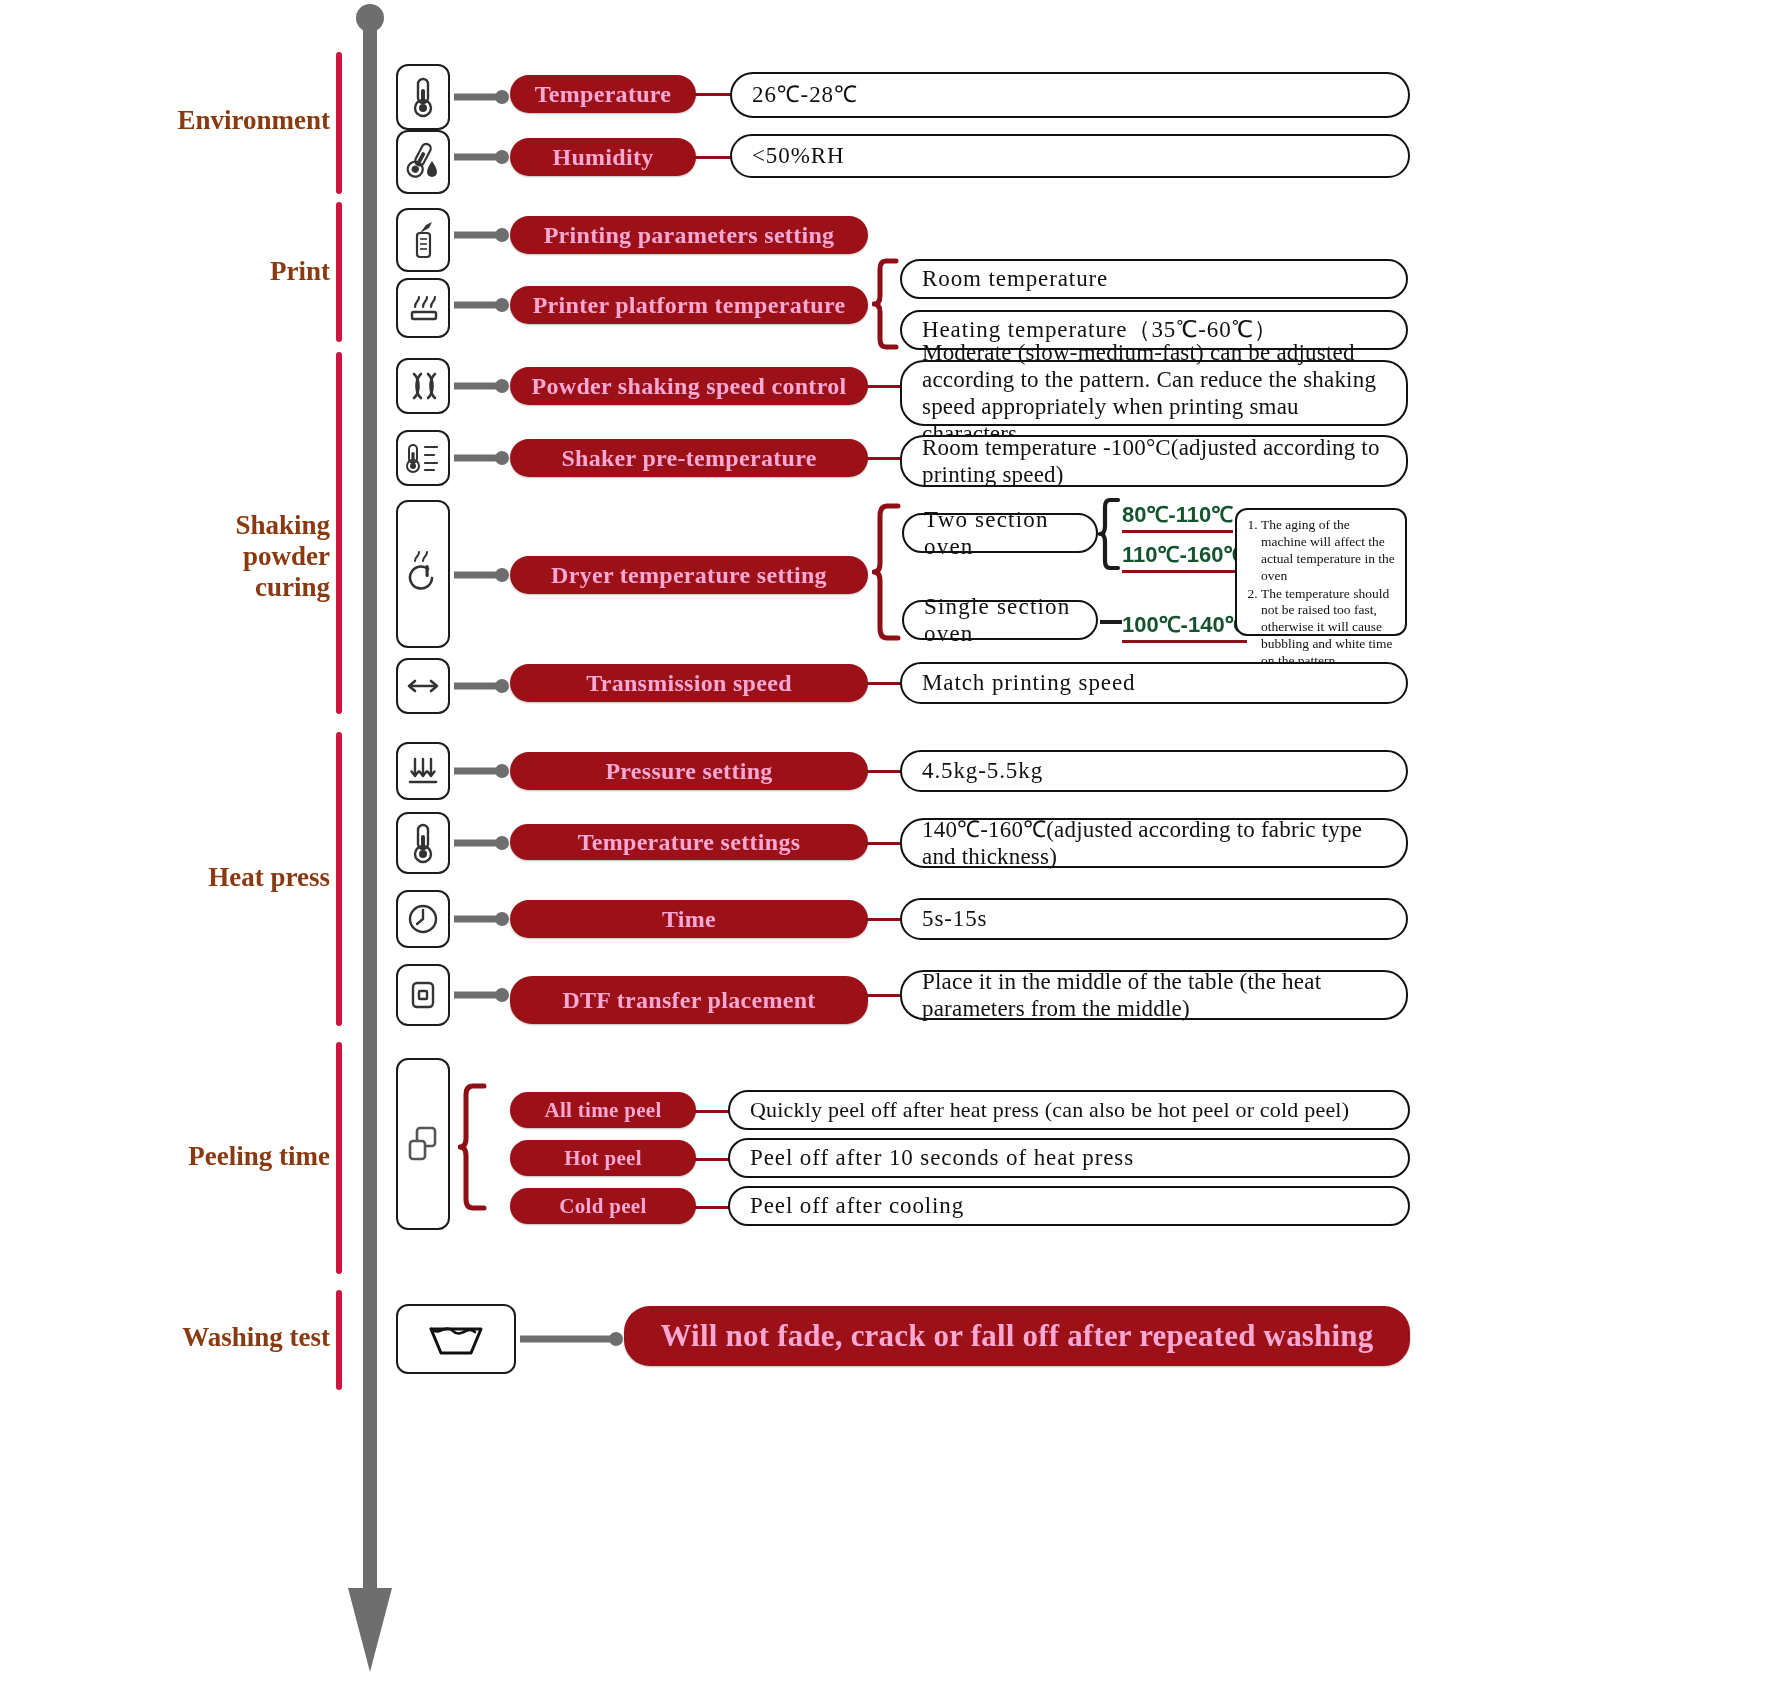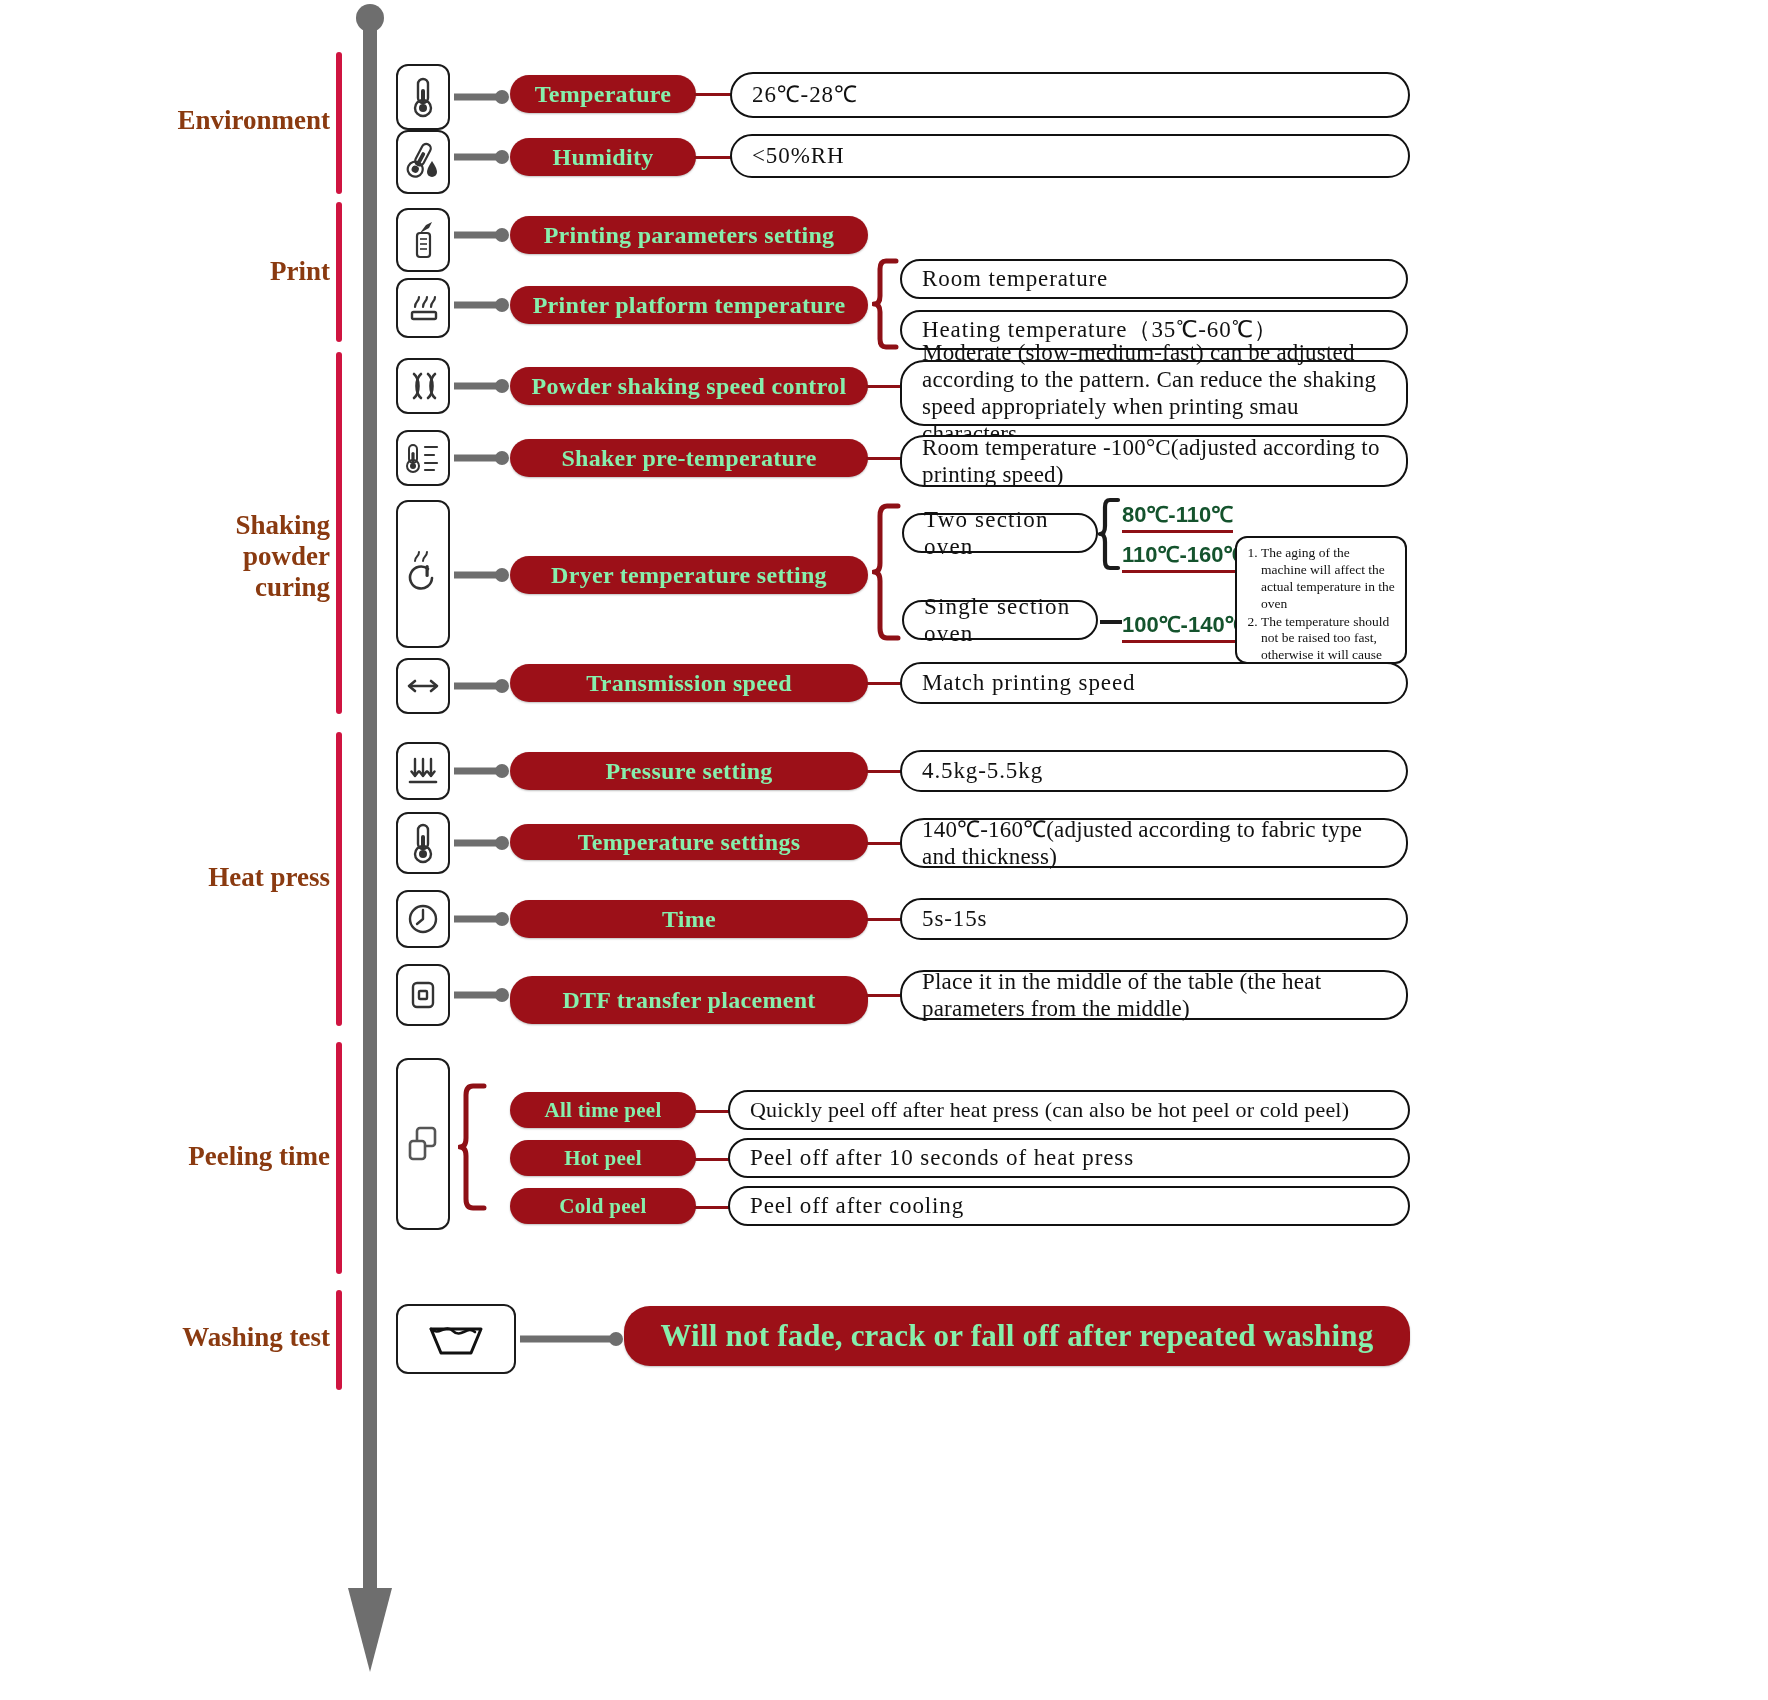--- a/index.html
+++ b/index.html
@@ -48,21 +48,21 @@
   }
   .icon-box svg { display:block; }
 
   
   .connector { position:absolute; height:22px; }
 
   
   .pill {
     position:absolute;
     background:#9c1018;
-    color:#86efac;
+    color:#f9a8d4;
     border-radius:22px;
     display:flex;
     align-items:center;
     justify-content:center;
     font-family:"Liberation Serif", serif;
     font-size:24px;
     font-weight:bold;
     letter-spacing:0.3px;
     text-align:center;
     padding:0 14px;
@@ -323,21 +323,21 @@
 </div>
 
 <div class="vbox center" style="left:902px;top:600px;width:196px;height:40px;">
   <span>Single section oven</span>
 </div>
 <div class="rline" style="left:1100px;top:620px;width:22px;height:3.5px;background:#1b1b1b;"></div>
 <div class="chip" style="left:1122px;top:608px;">
   <span>100℃-140℃</span>
 </div>
 
-<div class="notebox" style="left:1235px;top:508px;width:172px;height:128px;margin-top:28px;">
+<div class="notebox" style="left:1235px;top:508px;width:172px;height:128px;">
   <ol>
     <li>The aging of the machine will affect the actual temperature in the oven</li>
     <li>The temperature should not be raised too fast, otherwise it will cause bubbling and white time on the pattern.</li>
   </ol>
 </div>
 
 <div class="icon-box" style="left:396px;top:658px;width:54px;height:56px;">
   <svg width="36" height="28" viewBox="0 0 36 28">
     <path d="M10 9 L4 14 L10 19" fill="none" stroke="#333" stroke-width="2.6" stroke-linecap="round" stroke-linejoin="round"></path>
     <path d="M26 9 L32 14 L26 19" fill="none" stroke="#333" stroke-width="2.6" stroke-linecap="round" stroke-linejoin="round"></path>

